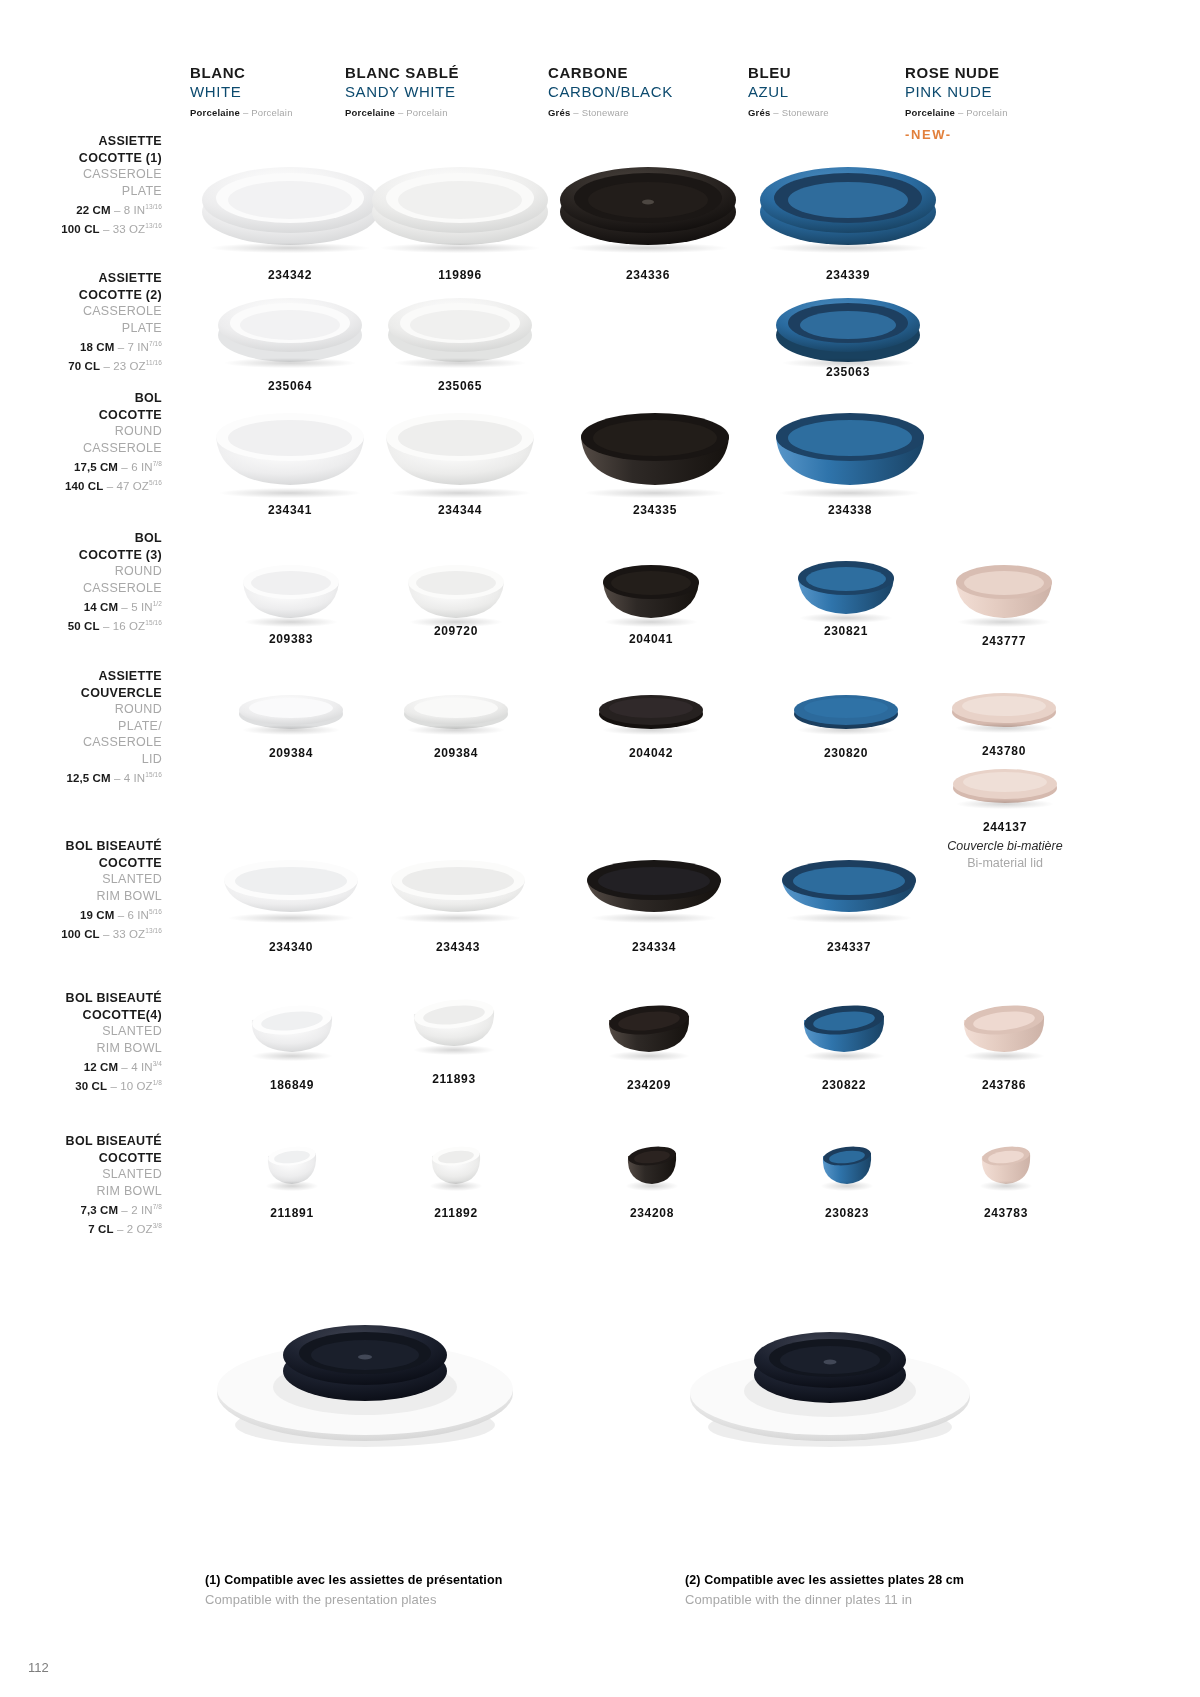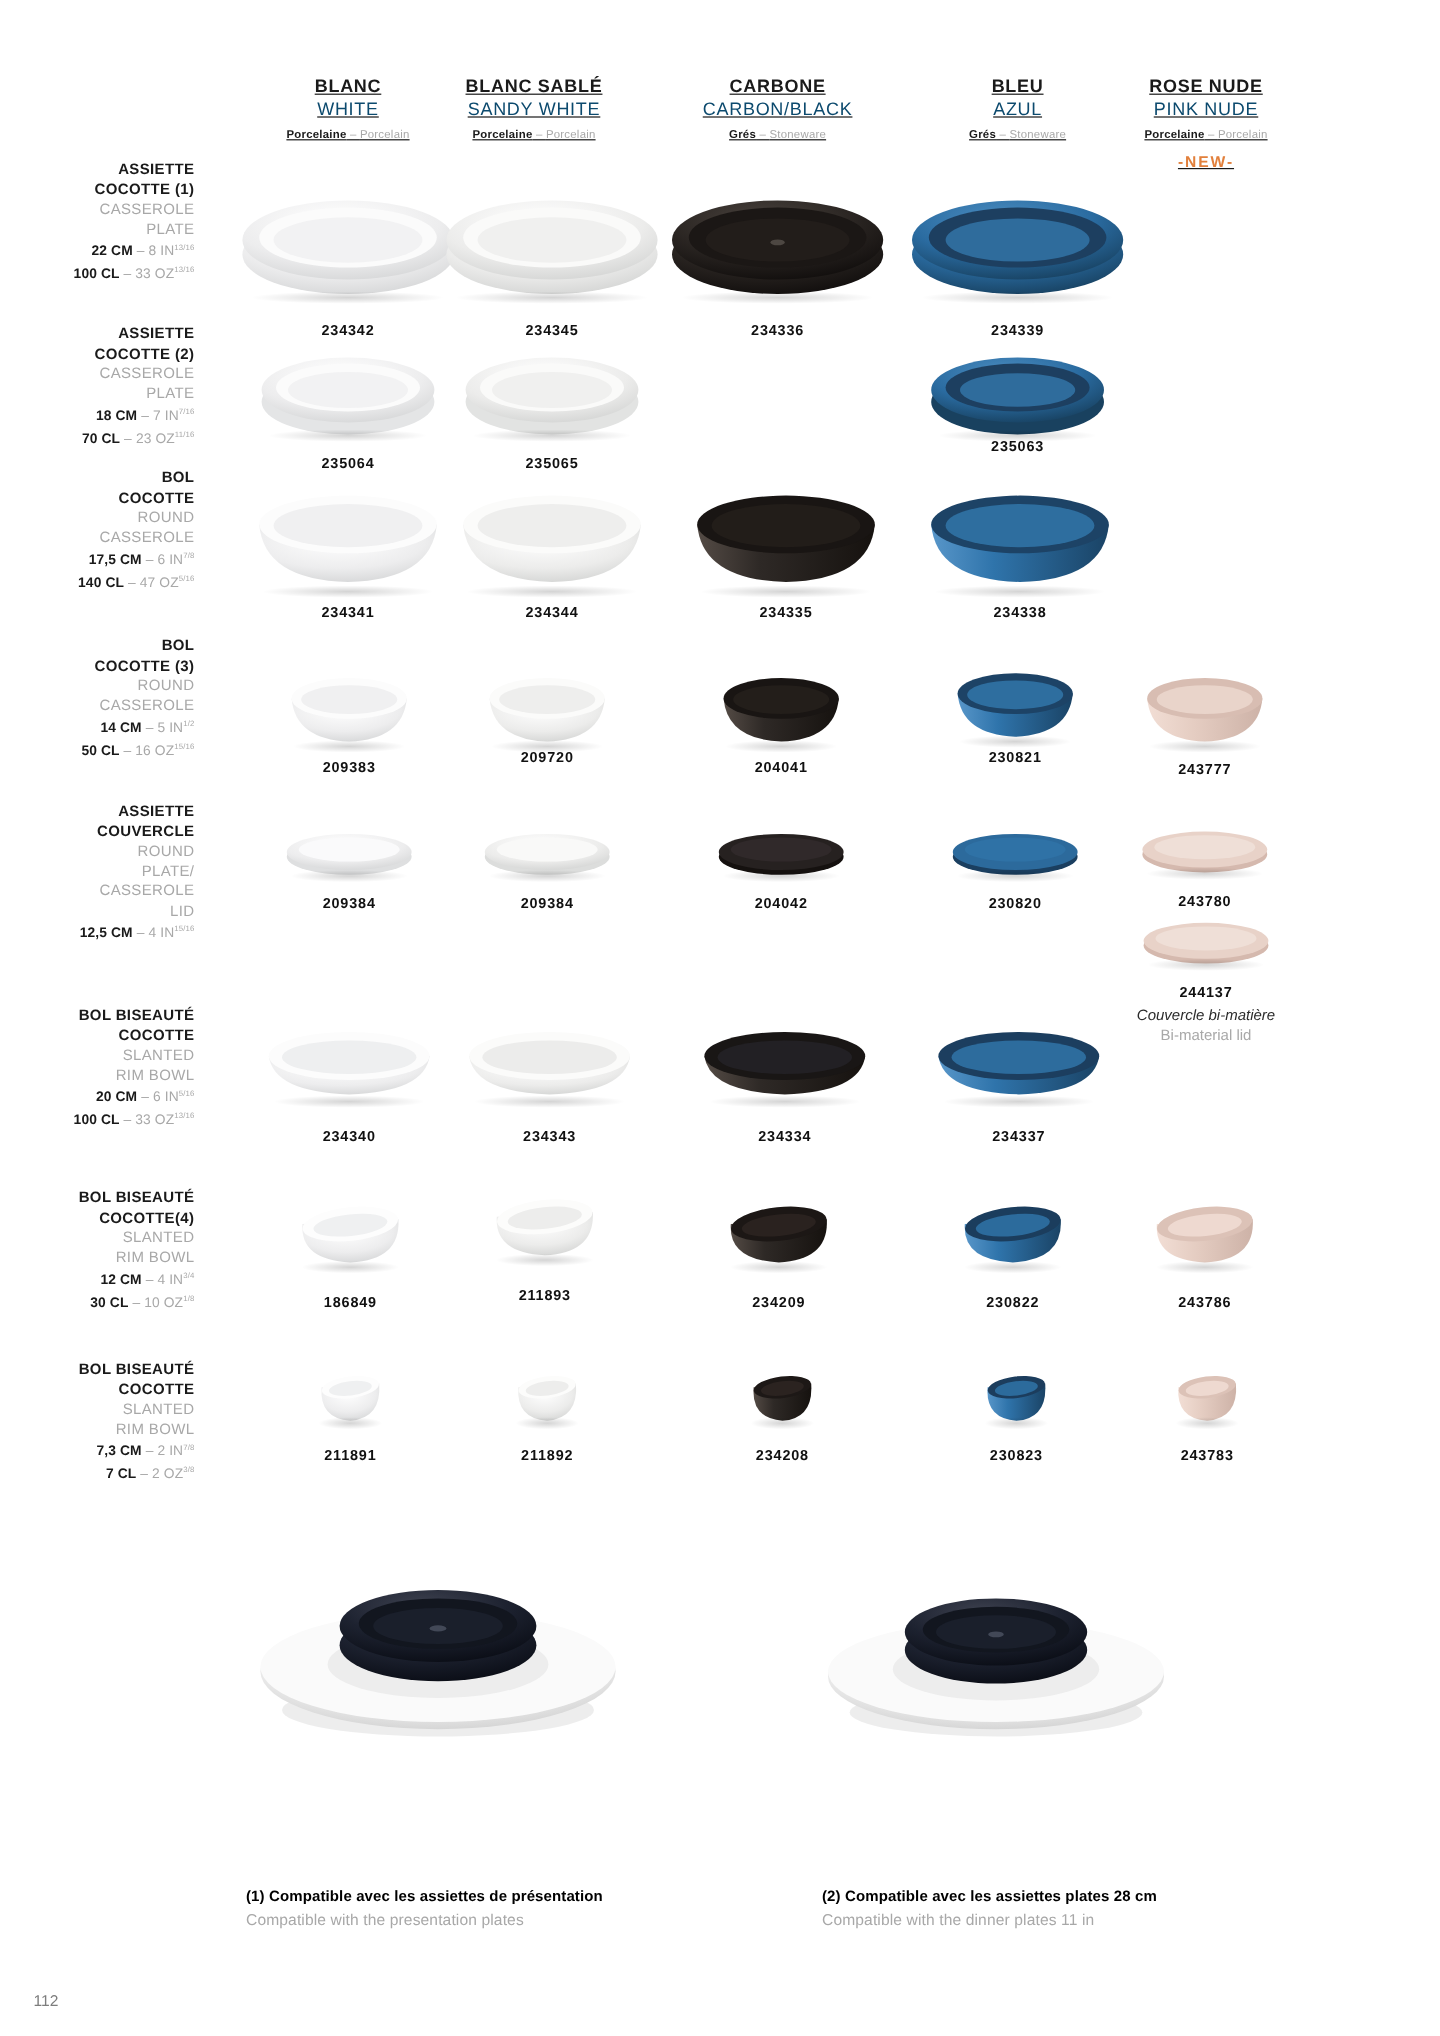--- a/index.html
+++ b/index.html
@@ -8,21 +8,21 @@
     background: #ffffff;
     font-family: "Liberation Sans", sans-serif;
     color: #1a1a1a;
     overflow: hidden;
   }
   .page { position: relative; width: 1200px; height: 1697px; }
 
   
   .col-headers { position: absolute; left: 0; top: 55px; width: 1200px; height: 80px; }
   .col-head {
-    position: absolute; text-align: center; width: 200px; text-decoration: underline;
+    position: absolute; text-align: left; width: 200px;
   }
   .ch-fr { font-size: 15px; font-weight: 700; letter-spacing: .6px; color: #1a1a1a; line-height: 19px; }
   .ch-en { font-size: 15px; font-weight: 400; letter-spacing: .6px; color: #0c4a6e; line-height: 19px; }
   .ch-mat { font-size: 9.5px; letter-spacing: .2px; line-height: 16px; margin-top: 4px; }
   .ch-mat .m-fr { font-weight: 700; color: #1a1a1a; }
   .ch-mat .m-en { color: #a8a8a8; }
   .ch-new { font-size: 13px; font-weight: 700; letter-spacing: 1.6px; color: #e2803c; margin-top: 6px; }
 
   
   .row-label {
@@ -143,21 +143,21 @@
               <stop offset="100%" stop-color="#d2d3d2"></stop>
             </radialGradient>
           </defs>
         <ellipse cx="90" cy="62" rx="88" ry="33" fill="url(#w2)"></ellipse>
         <ellipse cx="90" cy="50" rx="88" ry="33" fill="url(#w2)"></ellipse>
         <ellipse cx="90" cy="48" rx="74" ry="25" fill="#fafaf9"></ellipse>
         <ellipse cx="90" cy="50" rx="62" ry="19" fill="#f0f0ef"></ellipse>
       </svg>
       <div class="shadow"></div>
     </div>
-    <div class="code" style="margin-top:18px;">234345</div>
+    <div class="code" style="margin-top:18px;">119896</div>
   </div>
 
   <div class="cell" style="left:553px;top:150px;width:190px;">
     <div class="art" style="width:180px;height:100px;">
       <svg class="vessel" viewBox="0 0 180 100">
         <defs>
             <radialGradient id="c1" cx="42%" cy="25%" r="80%">
               <stop offset="0%" stop-color="#4a433e"></stop>
               <stop offset="55%" stop-color="#2a2522"></stop>
               <stop offset="100%" stop-color="#100d0c"></stop>
@@ -487,21 +487,21 @@
     <div class="sub-fr" style="margin-top:4px;">Couvercle bi-matière</div>
     <div class="sub-en">Bi-material lid</div>
   </div>
 
   <div class="row-label" style="top:838px;">
     <div class="rl-fr">BOL BISEAUTÉ</div>
     <div class="rl-fr">COCOTTE</div>
     <div class="rl-en">SLANTED</div>
     <div class="rl-en">RIM BOWL</div>
     <div class="rl-dim">
-      <span class="d-a">20 CM</span><span class="d-b"> – </span><span class="d-b">6 IN</span><sup class="d-b">5/16</sup>
+      <span class="d-a">19 CM</span><span class="d-b"> – </span><span class="d-b">6 IN</span><sup class="d-b">5/16</sup>
     </div>
     <div class="rl-dim">
       <span class="d-a">100 CL</span><span class="d-b"> – </span><span class="d-b">33 OZ</span><sup class="d-b">13/16</sup>
     </div>
   </div>
 
   <div class="cell" style="left:215px;top:852px;width:152px;">
     <div class="art" style="width:142px;height:68px;">
       <svg class="vessel" viewBox="0 0 142 68">
         <path d="M4 28 Q8 58 71 60 Q134 58 138 28 Z" fill="url(#w1)"></path>

